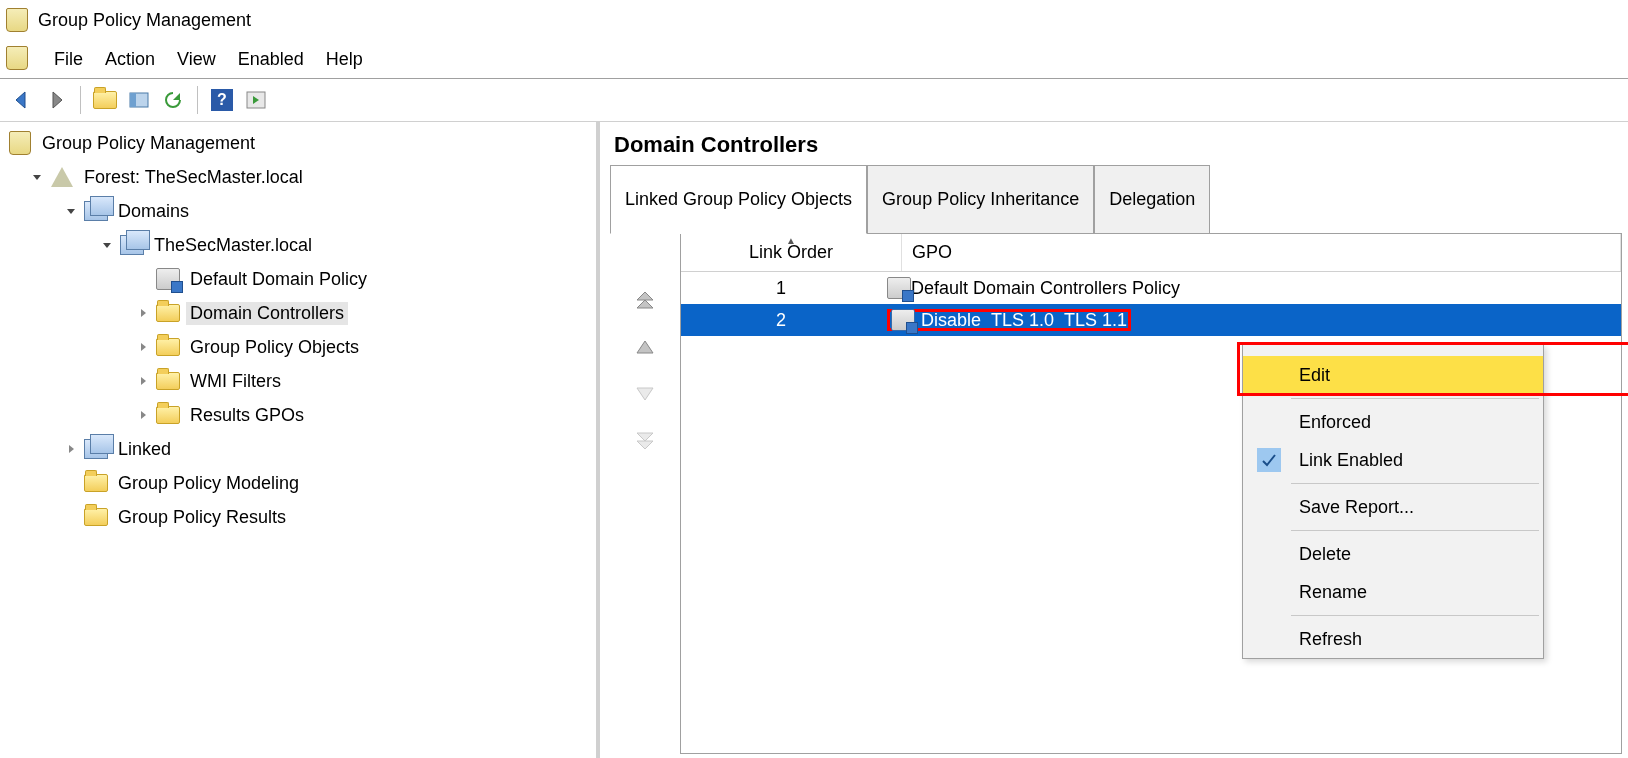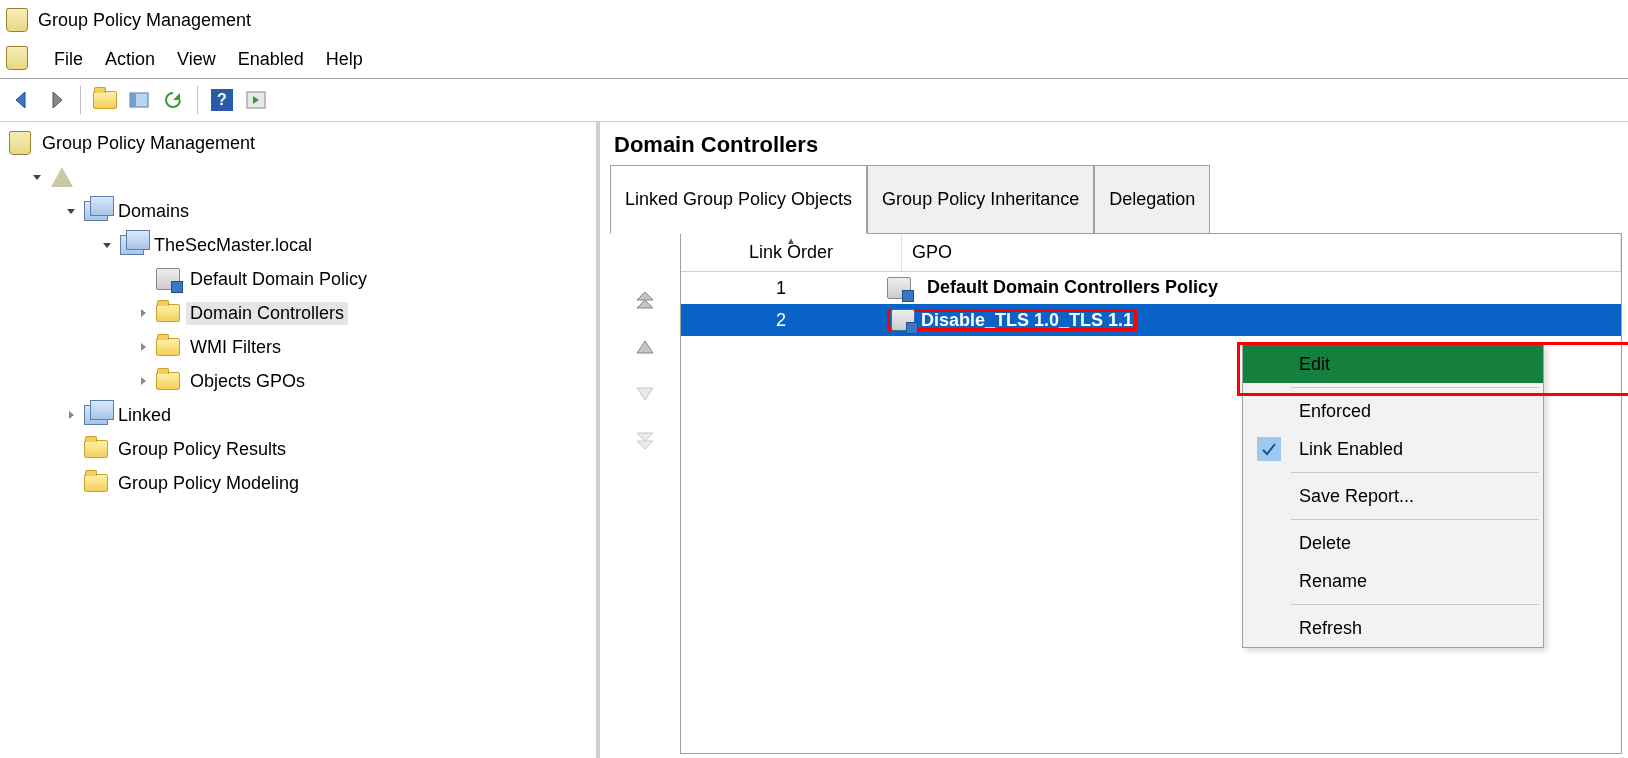--- a/index.html
+++ b/index.html
@@ -118,38 +118,38 @@
   .col-order { width: 200px; text-align: center; position: relative; }
   .col-gpo { flex: 1; }
   .sort-caret {
     position: absolute; top: 1px; left: 50%; transform: translateX(-50%);
     font-size: 10px; color: #555;
   }
 
   .list-row { display: flex; align-items: center; height: 32px; }
   .list-row.selected { background: #0a64c8; color: #fff; }
   .list-row .cell-order { width: 200px; text-align: center; }
-  .list-row .cell-gpo { flex: 1; display: flex; align-items: flex-start; gap: 16px; padding-left: 6px; font-weight: bold; }
+  .list-row .cell-gpo { flex: 1; display: flex; align-items: flex-end; gap: 0; padding-left: 6px; }
   .red-box { outline: 3px solid #ff0000; outline-offset: -3px; display: flex; align-items: center; gap: 6px; padding: 0 4px; }
 
   
   .context-menu {
     position: absolute;
     top: 344px;
     left: 1242px;
     width: 300px;
     background: #f2f2f2;
     border: 1px solid #a0a0a0;
     box-shadow: 3px 3px 6px rgba(0,0,0,0.15);
   }
   .cm-item {
     display: flex; align-items: center; height: 38px;
     padding-left: 56px; cursor: default;
   }
-  .cm-item.highlight { background: #15803d; }
+  .cm-item.highlight { background: #fde047; margin-top: 11px; }
   .cm-item .chk { position: absolute; left: 14px; }
   .cm-sep { height: 1px; background: #c8c8c8; margin: 4px 4px 4px 48px; }
   .cm-red-box { position: absolute; left: -6px; top: -3px; right: -156px; height: 48px; border: 3px solid #ff0000; }
 
   
   .ico-scroll { background: linear-gradient(#f5edb8,#e8d884); border:1px solid #a08030; width:20px; height:22px; border-radius:2px 2px 4px 4px; position:relative;}
   .ico-folder { background: linear-gradient(#fff1a8,#f3ce5b); border:1px solid #c9a227; width:22px; height:16px; border-radius:2px; position:relative; }
   .ico-folder::before{content:"";position:absolute;top:-5px;left:0;width:10px;height:5px;background:#f3ce5b;border:1px solid #c9a227;border-bottom:none;border-radius:2px 2px 0 0;}
   .ico-gpo { width:22px; height:20px; background: linear-gradient(#eee,#ccc); border:1px solid #888; border-radius:2px; position: relative; }
   .ico-gpo::after{content:"";position:absolute;right:-4px;bottom:-4px;width:10px;height:10px;background:#3a77c7;border:1px solid #1f4f8f;}
@@ -233,20 +233,21 @@
       <li>
           <div class="row ind-1">
         <span class="expander">
           <svg width="10" height="10" viewBox="0 0 10 10">
                 <path d="M1 3 L9 3 L5 8 Z" fill="#444"></path>
               </svg>
         </span>
         <span class="icon">
               <span class="ico-forest"></span>
             </span>
+        <span class="label">Forest: TheSecMaster.local</span>
       </div>
         </li>
       <li>
           <div class="row ind-2">
         <span class="expander">
           <svg width="10" height="10" viewBox="0 0 10 10">
                 <path d="M1 3 L9 3 L5 8 Z" fill="#444"></path>
               </svg>
         </span>
         <span class="icon">
@@ -293,34 +294,47 @@
       <li>
           <div class="row ind-4">
         <span class="expander">
           <svg width="10" height="10" viewBox="0 0 10 10">
                 <path d="M3 1 L8 5 L3 9 Z" fill="#888"></path>
               </svg>
         </span>
         <span class="icon">
               <span class="ico-folder"></span>
             </span>
+        <span class="label">Group Policy Objects</span>
+      </div>
+        </li>
+      <li>
+          <div class="row ind-4">
+        <span class="expander">
+          <svg width="10" height="10" viewBox="0 0 10 10">
+                <path d="M3 1 L8 5 L3 9 Z" fill="#888"></path>
+              </svg>
+        </span>
+        <span class="icon">
+              <span class="ico-folder"></span>
+            </span>
         <span class="label">WMI Filters</span>
       </div>
         </li>
       <li>
           <div class="row ind-4">
         <span class="expander">
           <svg width="10" height="10" viewBox="0 0 10 10">
                 <path d="M3 1 L8 5 L3 9 Z" fill="#888"></path>
               </svg>
         </span>
         <span class="icon">
               <span class="ico-folder"></span>
             </span>
-        <span class="label">Objects GPOs</span>
+        <span class="label">Results GPOs</span>
       </div>
         </li>
       <li>
           <div class="row ind-2">
         <span class="expander">
           <svg width="10" height="10" viewBox="0 0 10 10">
                 <path d="M3 1 L8 5 L3 9 Z" fill="#888"></path>
               </svg>
         </span>
         <span class="icon">
@@ -328,30 +342,30 @@
             </span>
         <span class="label">Linked</span>
       </div>
         </li>
       <li>
           <div class="row ind-2">
         <span class="expander"></span>
         <span class="icon">
               <span class="ico-folder"></span>
             </span>
-        <span class="label">Group Policy Results</span>
+        <span class="label">Group Policy Modeling</span>
       </div>
         </li>
       <li>
           <div class="row ind-2">
         <span class="expander"></span>
         <span class="icon">
               <span class="ico-folder"></span>
             </span>
-        <span class="label">Group Policy Modeling</span>
+        <span class="label">Group Policy Results</span>
       </div>
         </li>
     </ul>
   </div>
 
   <div class="right-pane">
     <div class="right-header">Domain Controllers</div>
 
     <div class="tabs">
       <div class="tab active">Linked Group Policy Objects</div>

